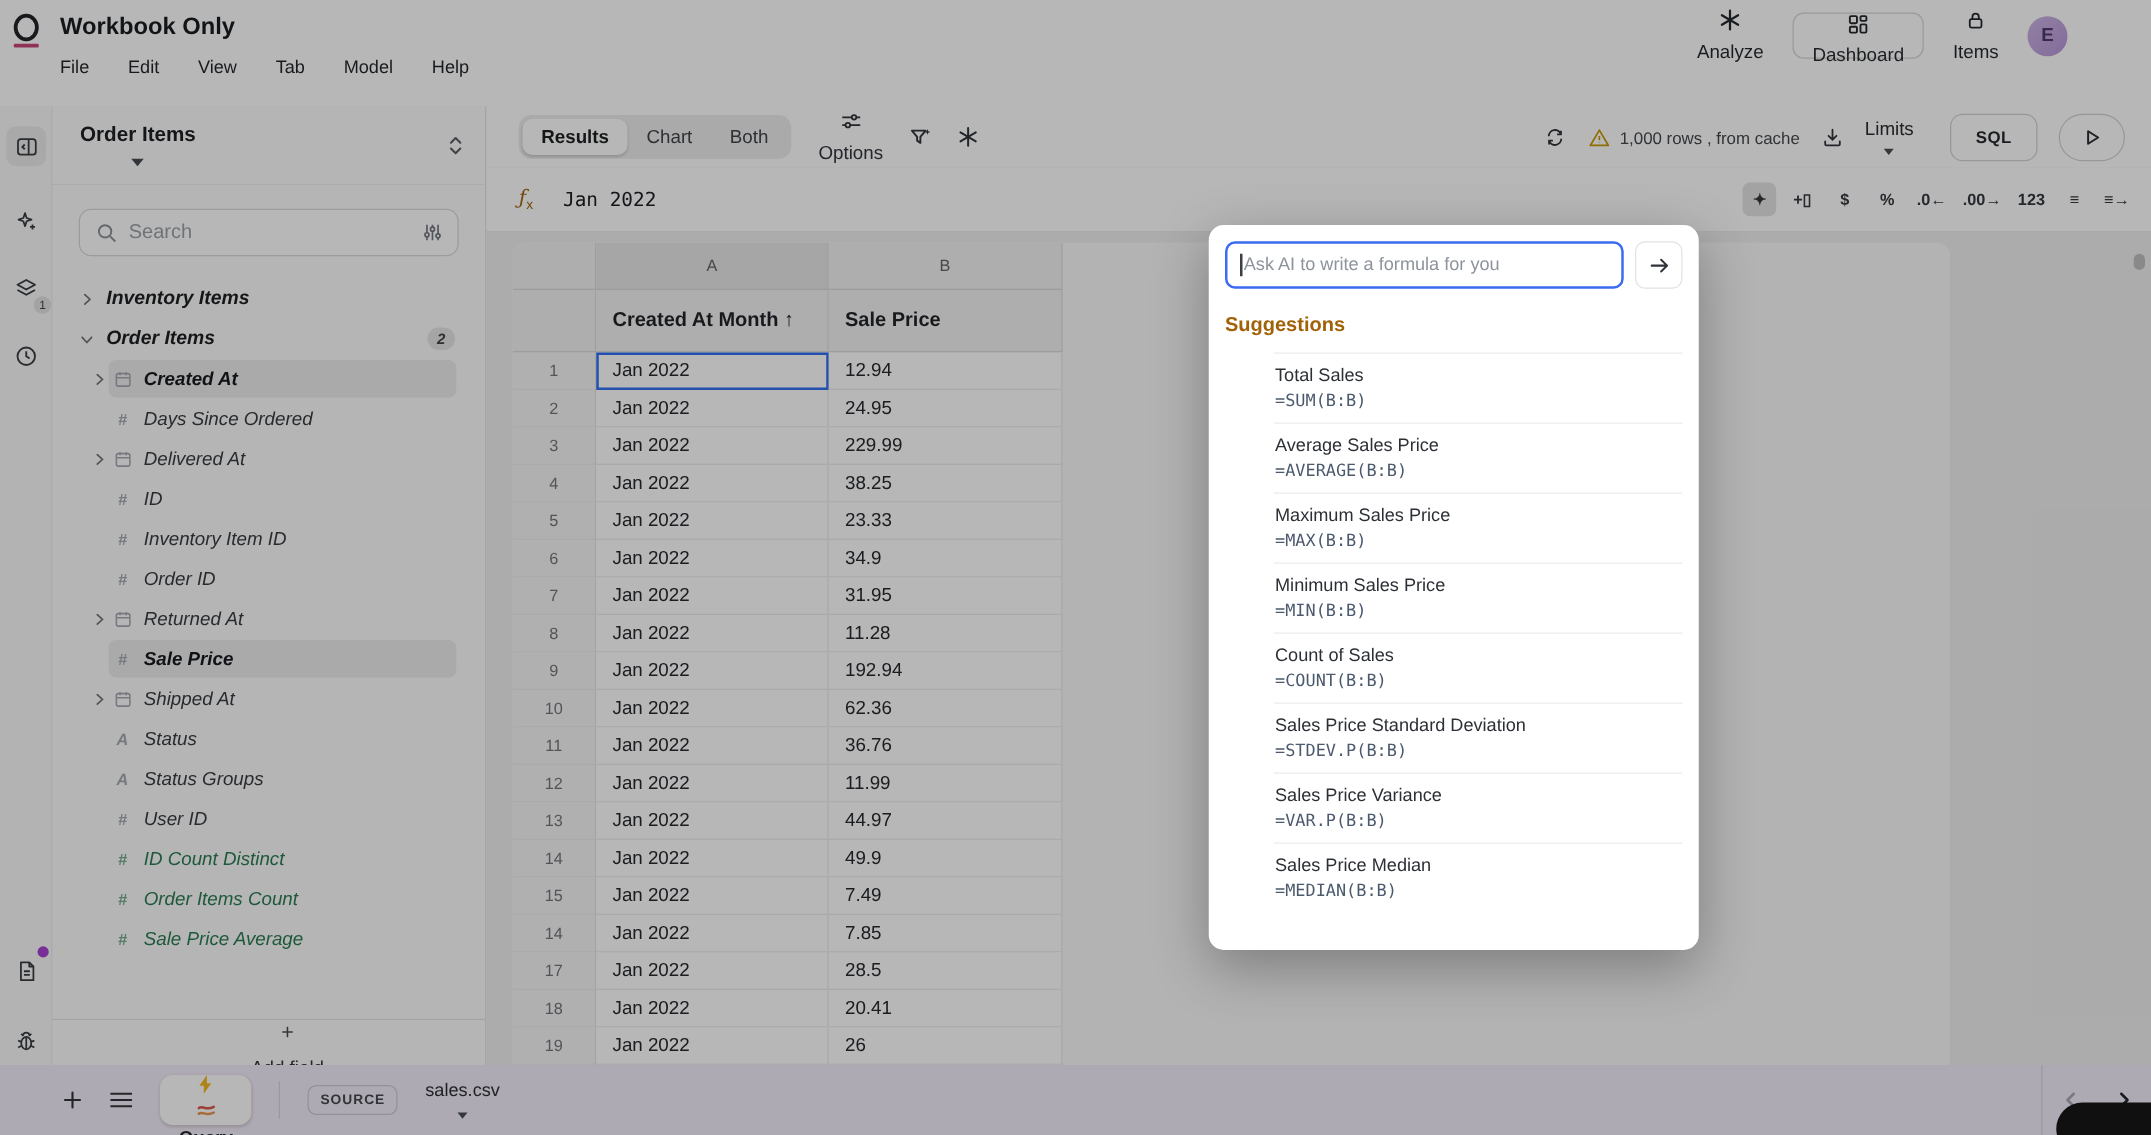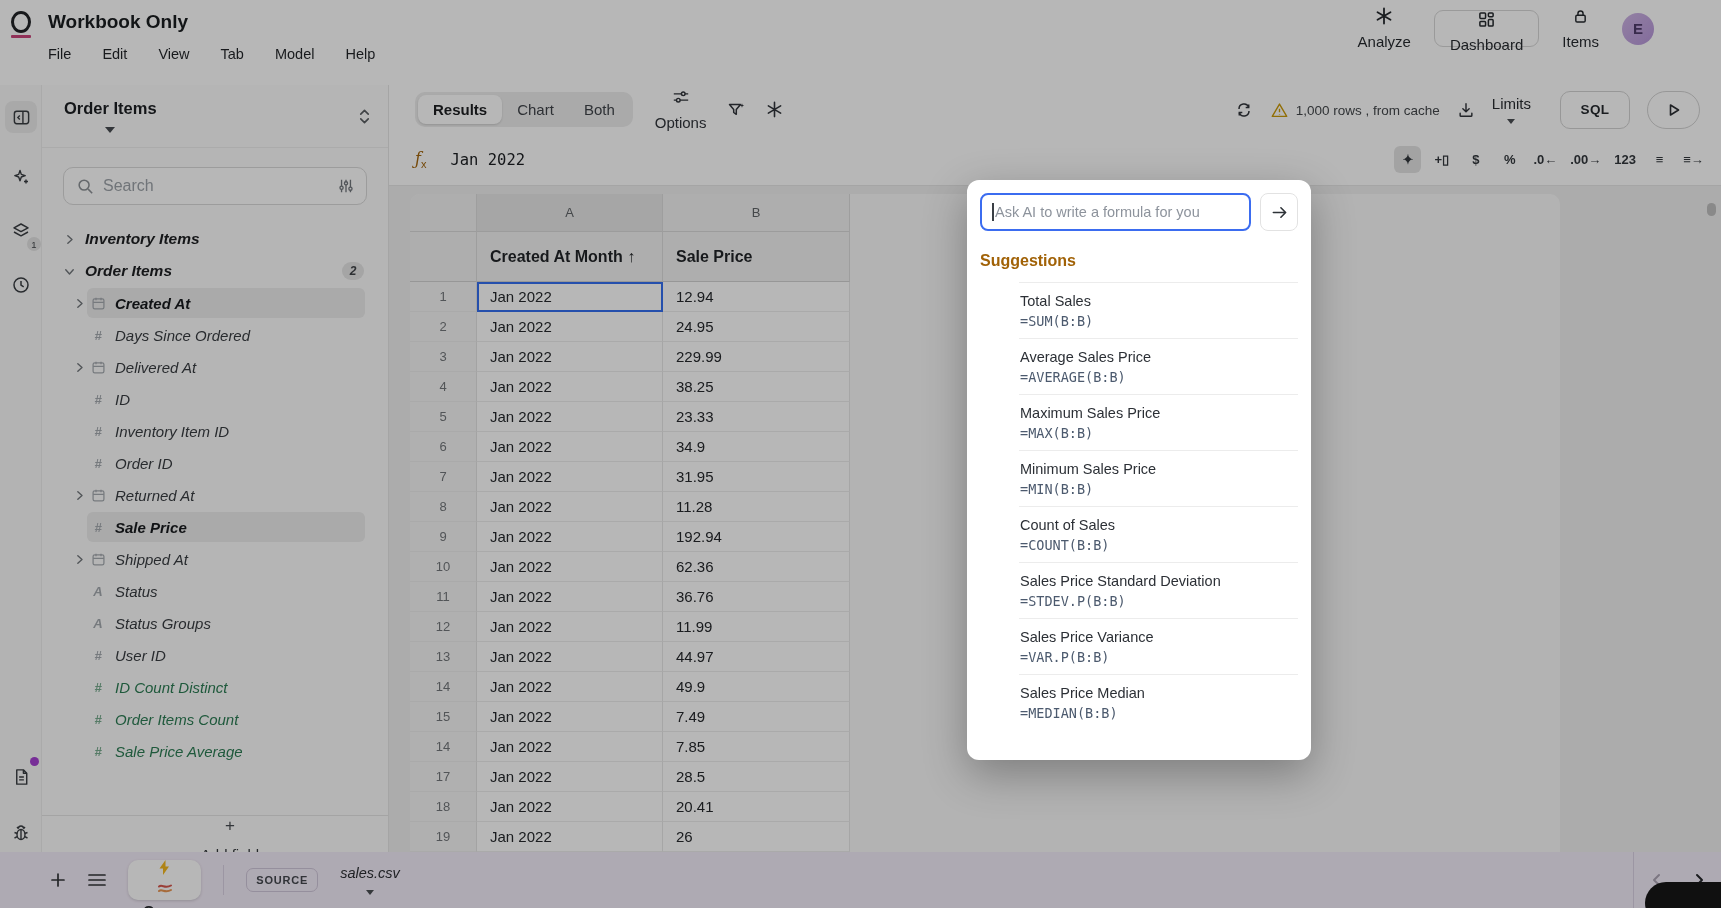--- a/index.html
+++ b/index.html
@@ -96,27 +96,27 @@
   .tr-a, .tr-b { background:#fff; border-right:1px solid #e7e7e7; border-bottom:1px solid #ececec; display:flex; align-items:center; padding-left:13px; font-size:15px; color:#202327; }
   .tr-a.selected { outline:2px solid #2e6bf0; outline-offset:-2px; }
   .scroll-dot { position:absolute; right:5px; top:17px; width:9px; height:13px; border-radius:5px; background:#bdbdbd; }
 
   
   .bottombar { position:absolute; left:0; top:852px; width:100%; height:56px; background:#f3ecf9; display:flex; align-items:center; padding-left:50px; gap:22px; z-index:2; }
   .bb-ic { color:#2c2f33; }
   .query-pill { height:40px; background:#fff; border-radius:10px; box-shadow:0 1px 3px rgba(0,0,0,.16); display:flex; align-items:center; gap:7px; padding:0 15px; font-size:15px; font-weight:600; color:#202327; }
   .bb-divider { width:1px; height:30px; background:#d9d0e2; }
   .src-chip { height:24px; border:1px solid #cfc6da; border-radius:7px; padding:0 9px; font-size:11px; font-weight:700; letter-spacing:.8px; color:#3f434a; display:grid; place-items:center; }
-  .src-name { font-size:14.5px; color:#26292e; display:flex; gap:9px; align-items:center;font-style:italic; }
+  .src-name { font-size:14.5px; color:#26292e; display:flex; gap:9px; align-items:center; }
   .bb-right { position:absolute; right:0; top:0; height:100%; width:88px; border-left:1px solid #d9d0e2; display:flex; align-items:center; justify-content:center; gap:28px; }
   .corner-blob { position:absolute; right:-20px; bottom:-16px; width:96px; height:42px; background:#111; border-radius:24px; z-index:3; }
 
   
   .dim { position:absolute; inset:0; background:rgba(15,15,15,.30); z-index:50; }
-  .ai-popup { position:absolute; left:967px; top:180px; width:344px; height:580px; background:#fff; border-radius:12px; box-shadow:0 14px 44px rgba(0,0,0,.30); padding:13px 13px 0; z-index:60; overflow:hidden; }
+  .ai-popup { position:absolute; left:967px; top:180px; width:392px; height:580px; background:#fff; border-radius:12px; box-shadow:0 14px 44px rgba(0,0,0,.30); padding:13px 13px 0; z-index:60; overflow:hidden; }
   .ai-row { display:flex; gap:9px; position:relative; }
   .ai-input { flex:1; height:38px; border:2px solid #3b6cf0; border-radius:8px; padding:0 10px 0 13px; font-size:14.5px; color:#222; outline:none; }
   .ai-input::placeholder { color:#8d939c; }
   .ai-caret { position:absolute; left:12px; top:10px; width:1.5px; height:18px; background:#3a3f45; }
   .ai-send { width:38px; height:38px; border:1px solid #e2e2e2; border-radius:8px; background:#fff; display:grid; place-items:center; color:#2e3338; }
   .sug-title { margin:21px 0 12px; font-size:16px; font-weight:700; color:#a16207; }
   .sug { border-top:1px solid #ececec; padding:10px 1px 9px;margin-left:39px; }
   .sug-name { font-size:14.5px; color:#2c3036; }
   .sug-formula { margin-top:4px; font-family:"DejaVu Sans Mono", monospace; font-size:13.5px; color:#4c5a6e; }
 </style>

